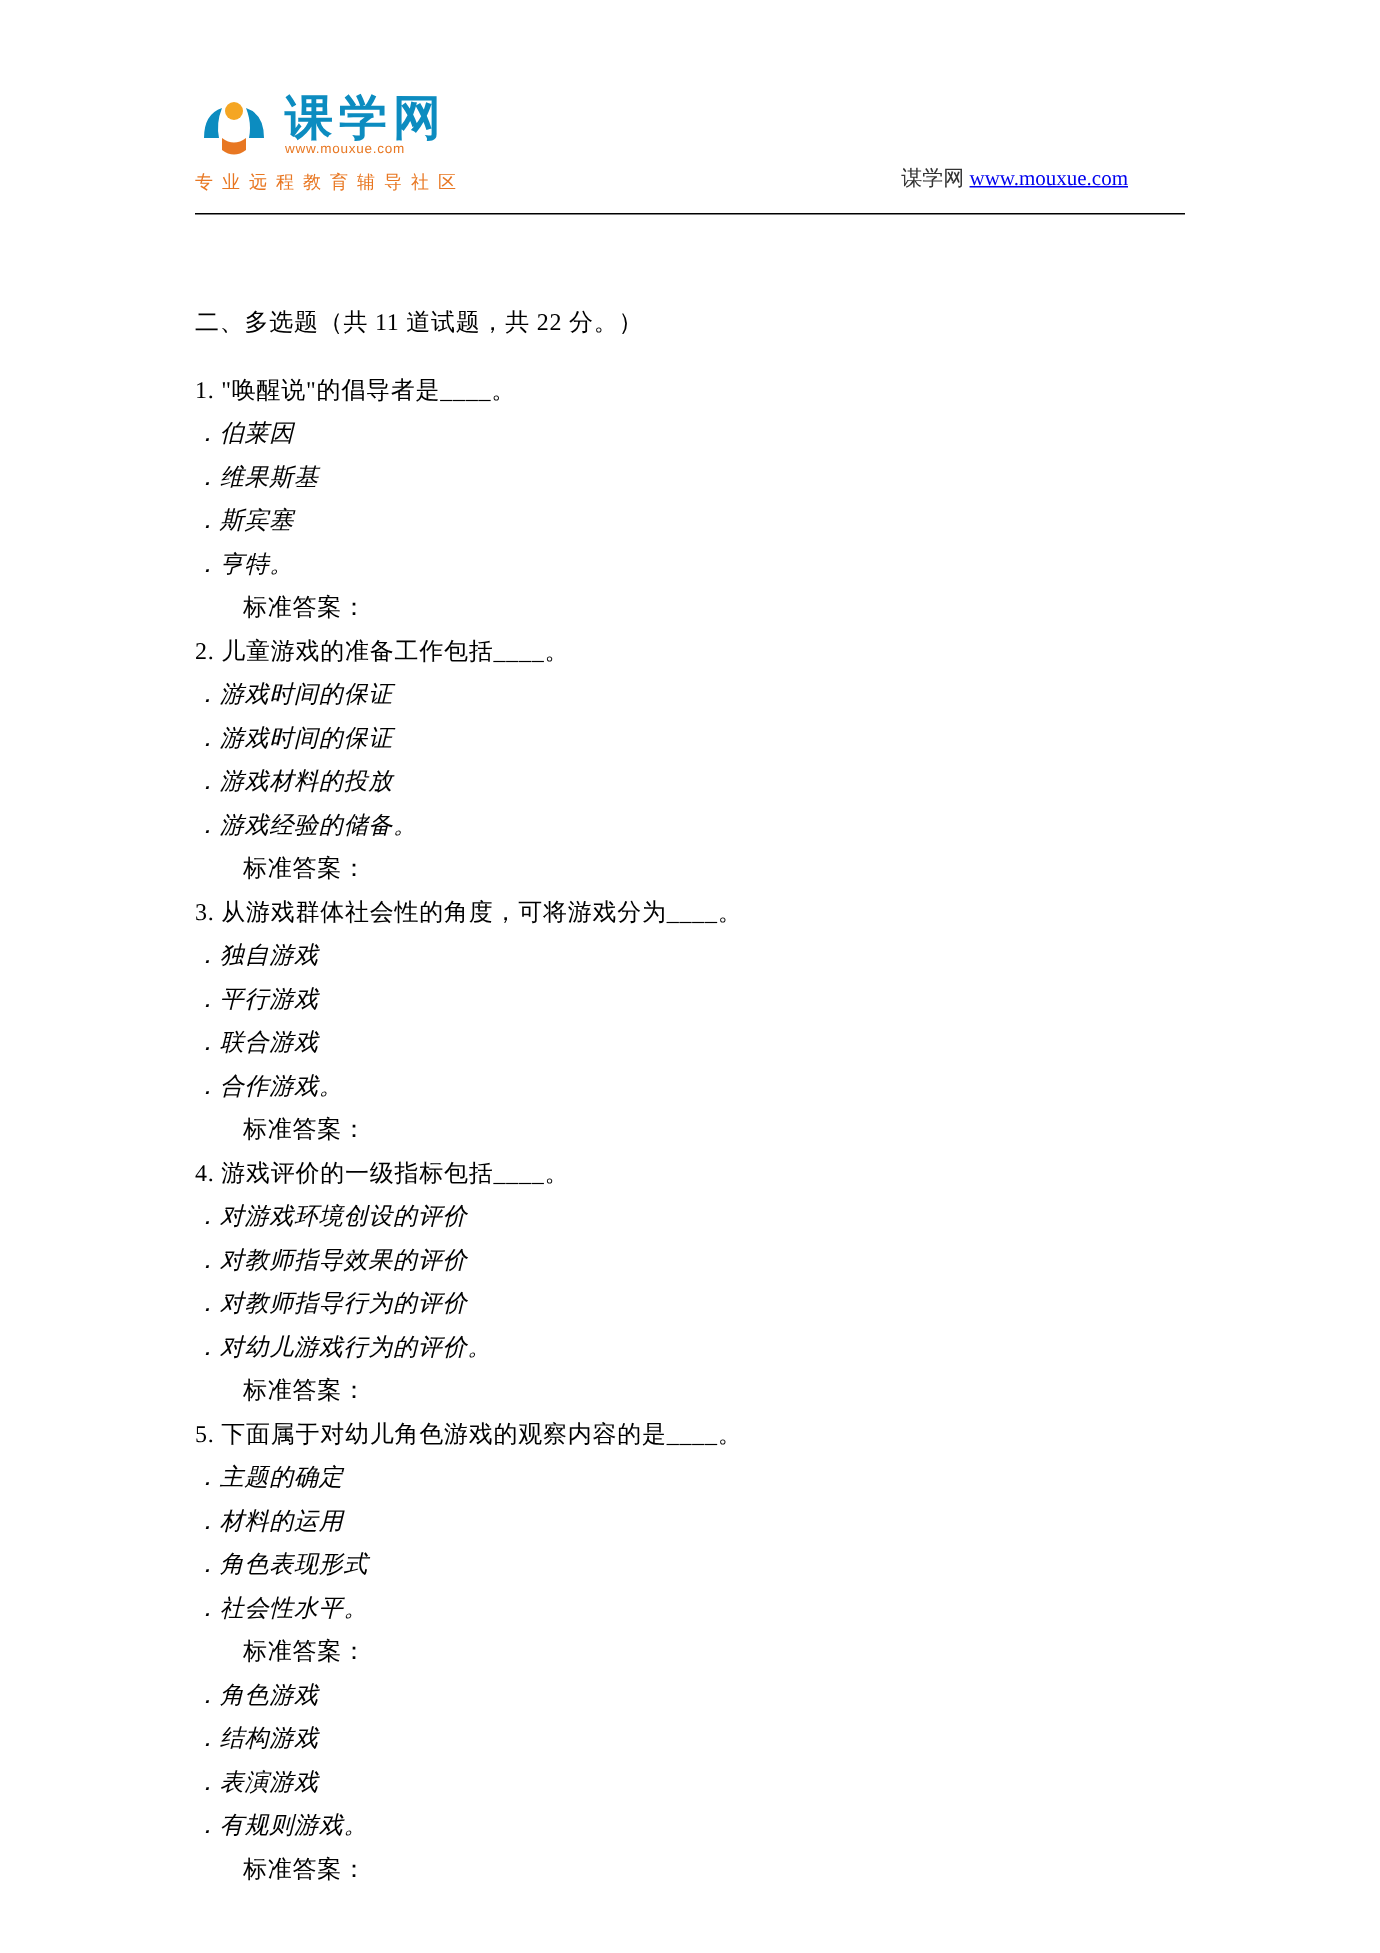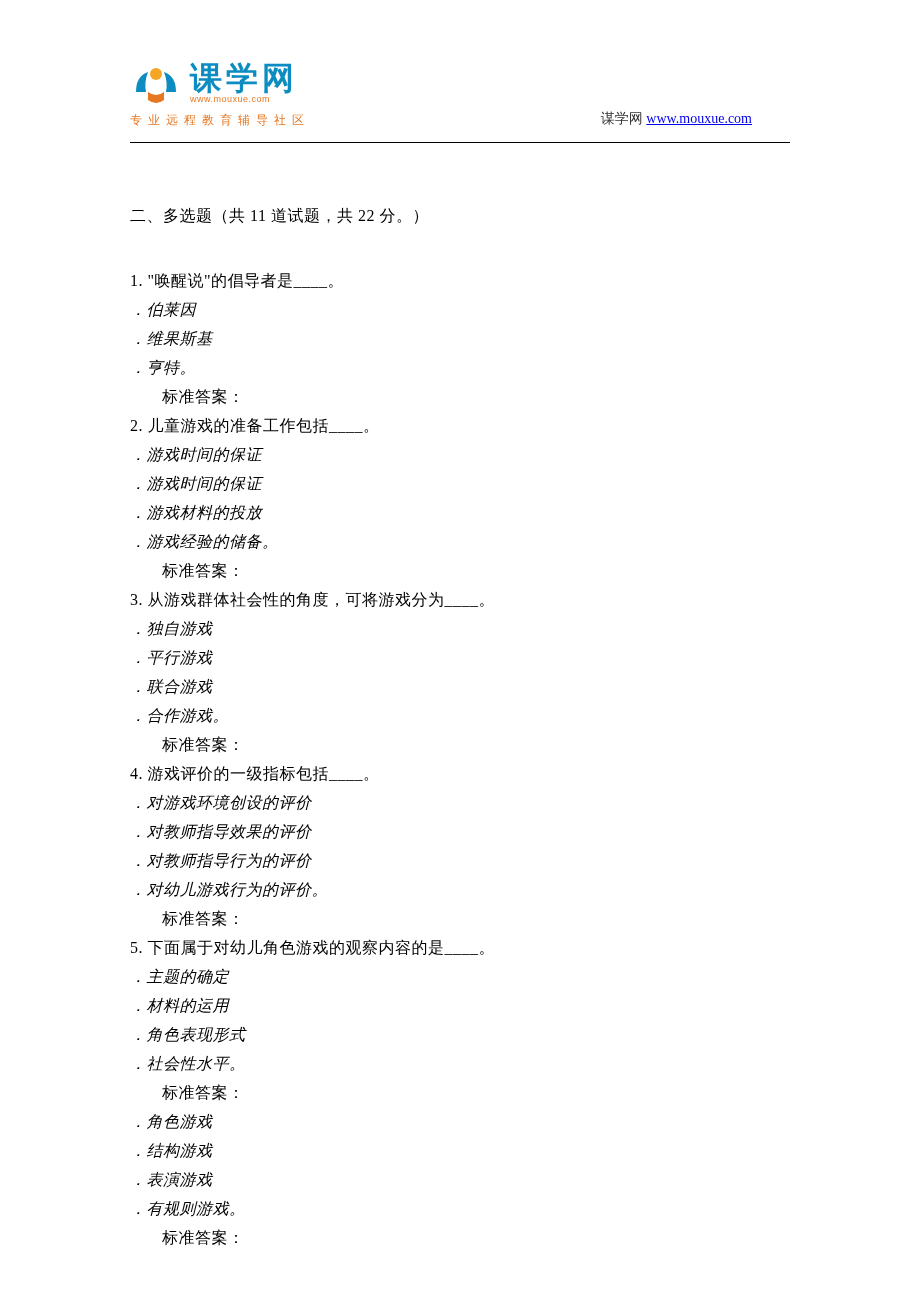--- a/index.html
+++ b/index.html
@@ -69,21 +69,21 @@
       margin-top: 2px;
     }
     .content {
       margin-top: 58px;
       font-size: 16px;
       line-height: 29px;
       color: #000;
       letter-spacing: 0.5px;
     }
     .section-title {
-      margin-bottom: 36px;
+      margin-bottom: 16px;
     }
     .question-block {
     }
     .question-stem {
       padding-left: 0px;
     }
     .option {
       padding-left: 0px;
       font-style: italic;
     }
@@ -117,20 +117,21 @@
   </div>
   <hr class="divider">
 
   <div class="content">
     <div class="section-title">二、多选题（共 11 道试题，共 22 分。）</div>
     <div id="questions-container">
         <div class="question-block">
           <div class="question-stem">1.  "唤醒说"的倡导者是____。</div>
           <div class="option">．伯莱因</div>
           <div class="option">．维果斯基</div>
+          <div class="option">．斯宾塞</div>
           <div class="option">．亨特。</div>
           <div class="answer">标准答案：</div>
         </div>
         <div class="question-block">
           <div class="question-stem">2.  儿童游戏的准备工作包括____。</div>
           <div class="option">．游戏时间的保证</div>
           <div class="option">．游戏时间的保证</div>
           <div class="option">．游戏材料的投放</div>
           <div class="option">．游戏经验的储备。</div>
           <div class="answer">标准答案：</div>

